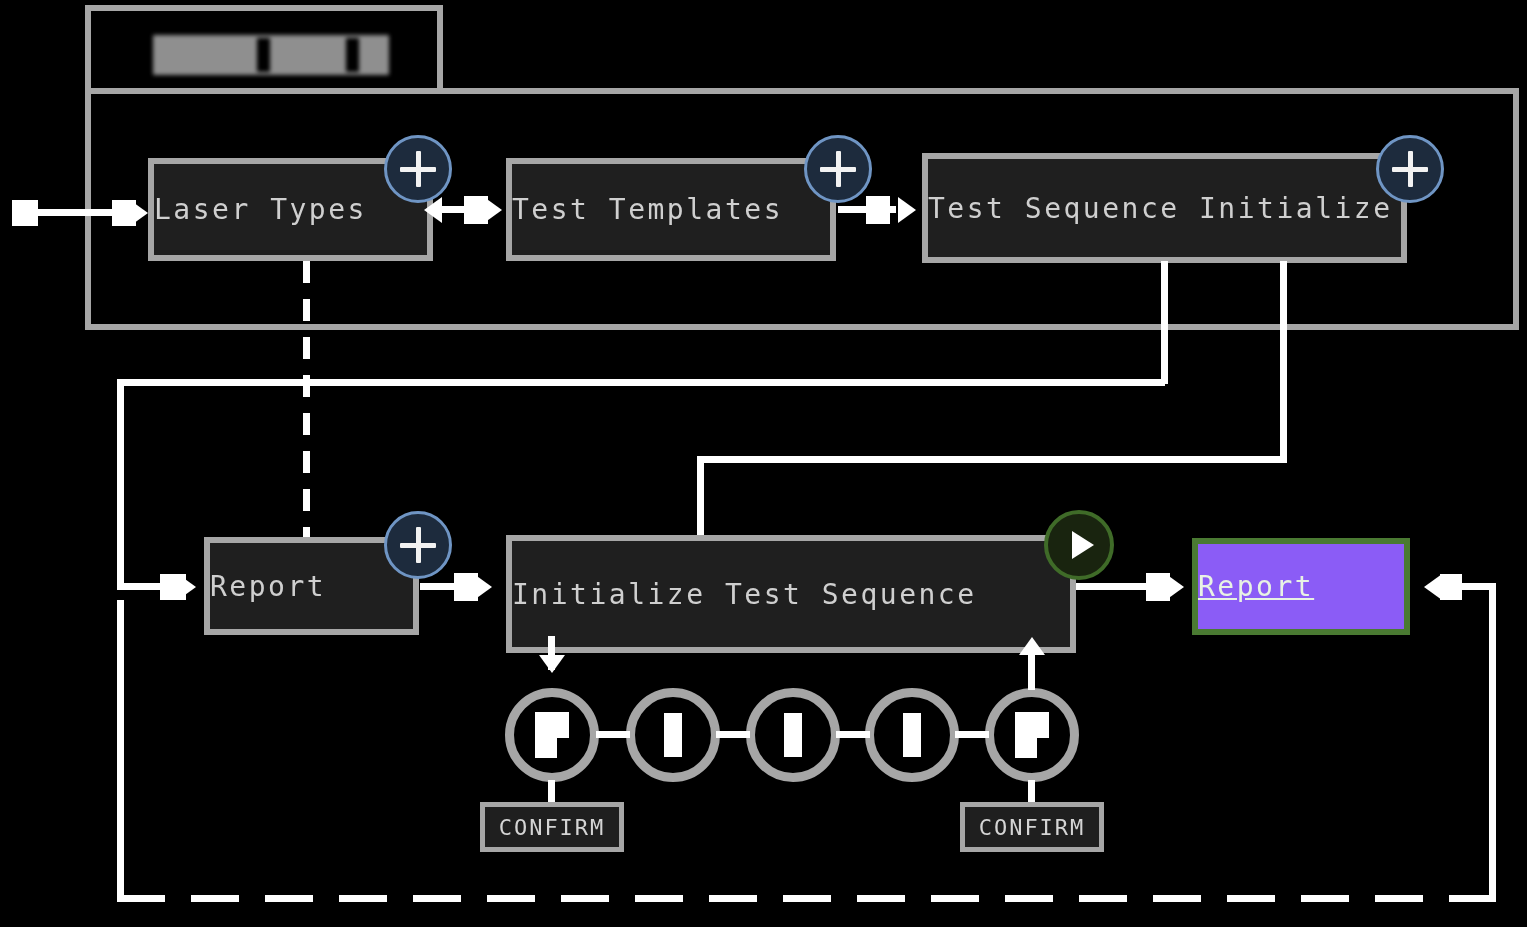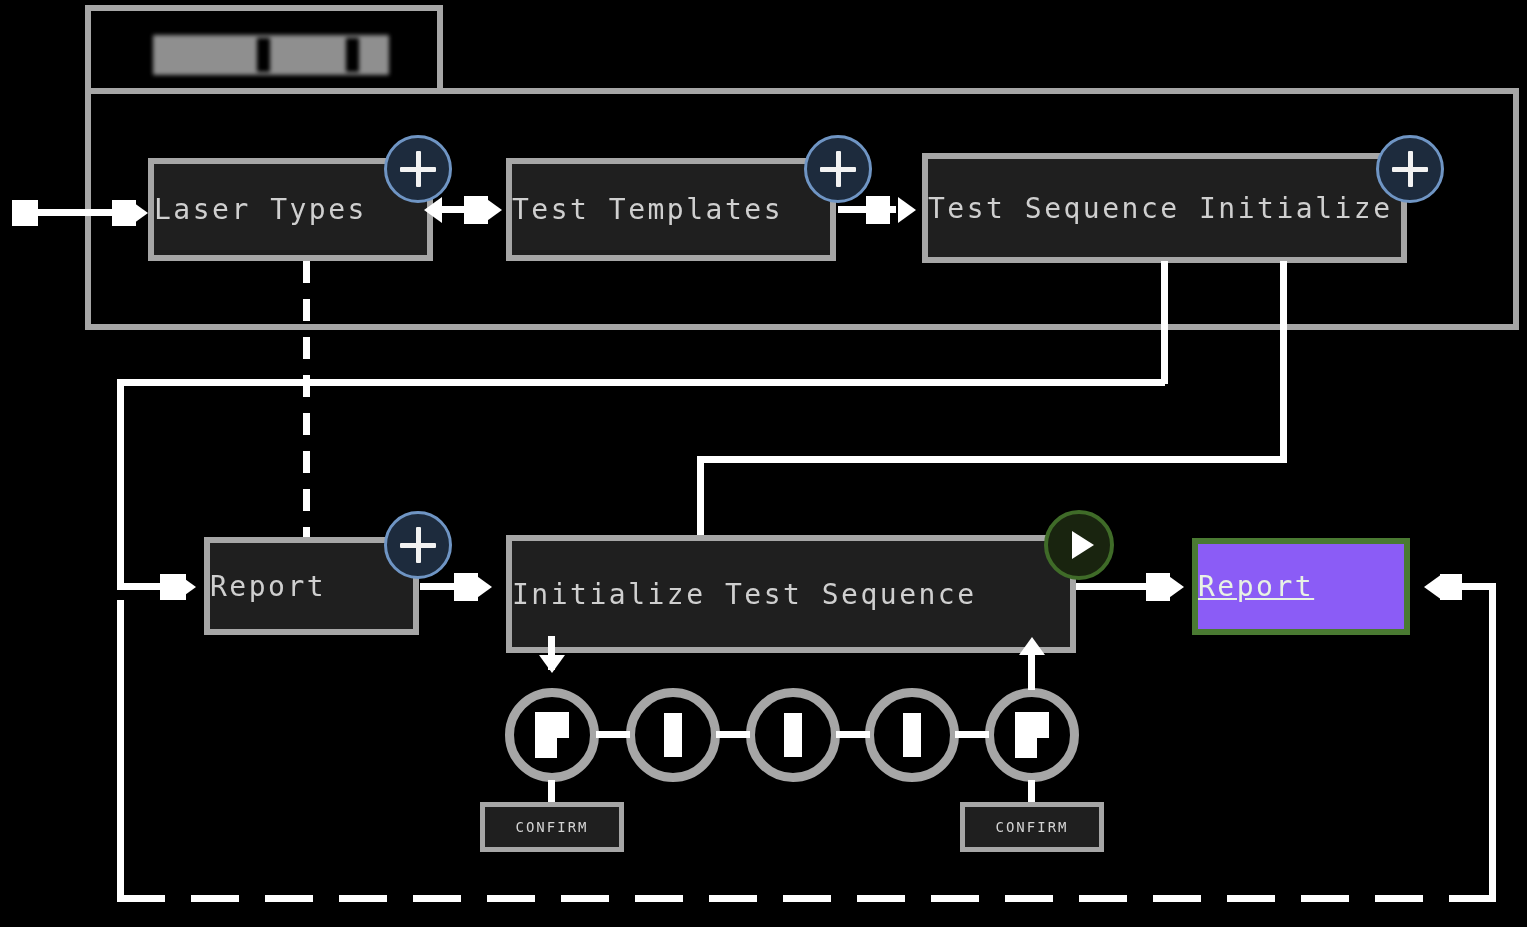--- a/index.html
+++ b/index.html
@@ -51,21 +51,21 @@
   
   .step{position:absolute;width:94px;height:94px;border-radius:50%;border:9px solid #a6a6a6;
         box-sizing:border-box;background:#000;display:flex;align-items:center;justify-content:center;}
   .glyph-bar{width:18px;height:44px;background:#fff;}
   .glyph-flag{position:relative;width:34px;height:46px;}
   .glyph-flag::before{content:"";position:absolute;left:0;bottom:0;width:22px;height:46px;background:#fff;}
   .glyph-flag::after{content:"";position:absolute;right:0;top:0;width:14px;height:26px;background:#fff;}
 
   
   .chip{position:absolute;box-sizing:border-box;display:flex;align-items:center;justify-content:center;
-        background:#1f1f1f;border:5px solid #a6a6a6;color:#d4d4d4;font-size:14px;letter-spacing:2px;}
+        background:#1f1f1f;border:5px solid #a6a6a6;color:#d4d4d4;font-size:22px;letter-spacing:2px;}
 </style>
 </head>
 <body>
 
 <div id="stage">
 
   <div class="group-tab" style="left:85px;top:5px;width:358px;height:89px;">
     <div class="group-tab-label"></div>
   </div>
   <div class="group-frame" style="left:85px;top:88px;width:1434px;height:242px;"></div>

